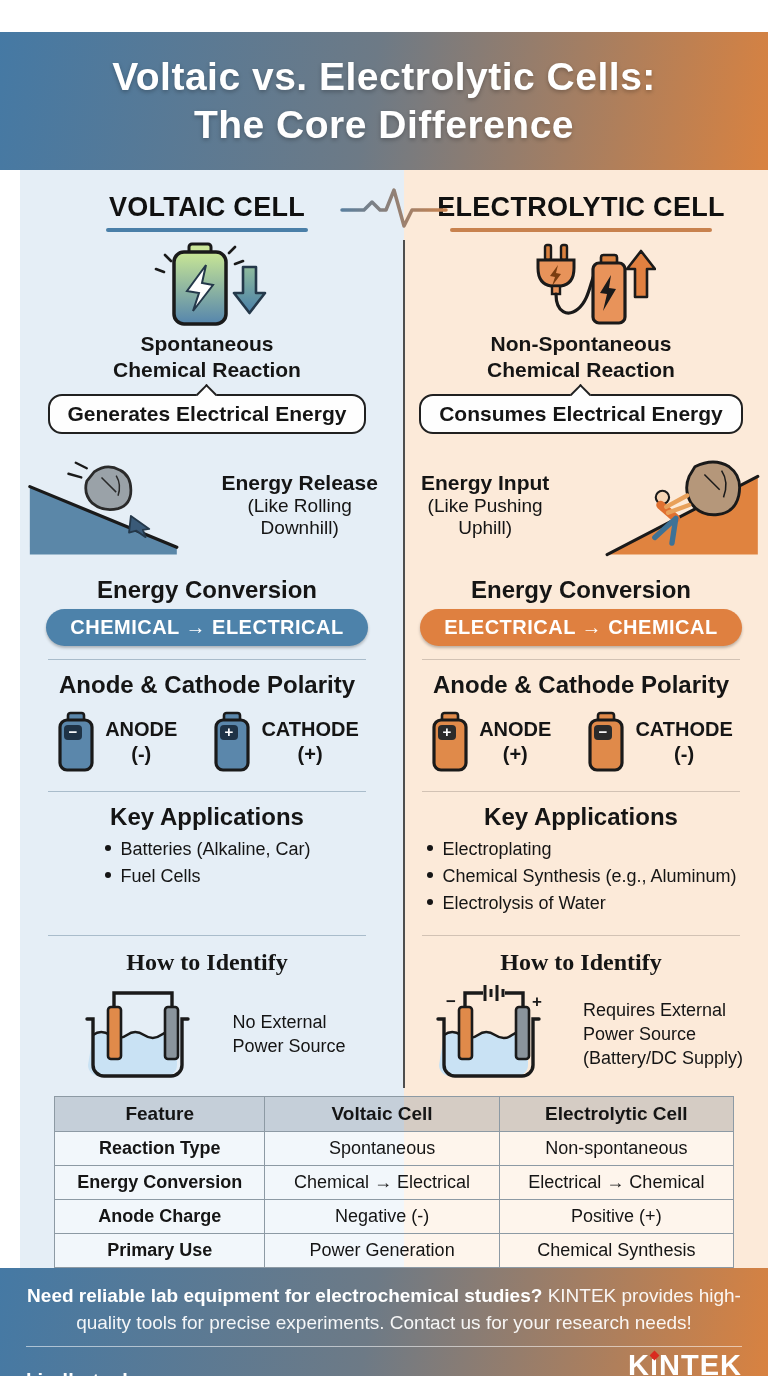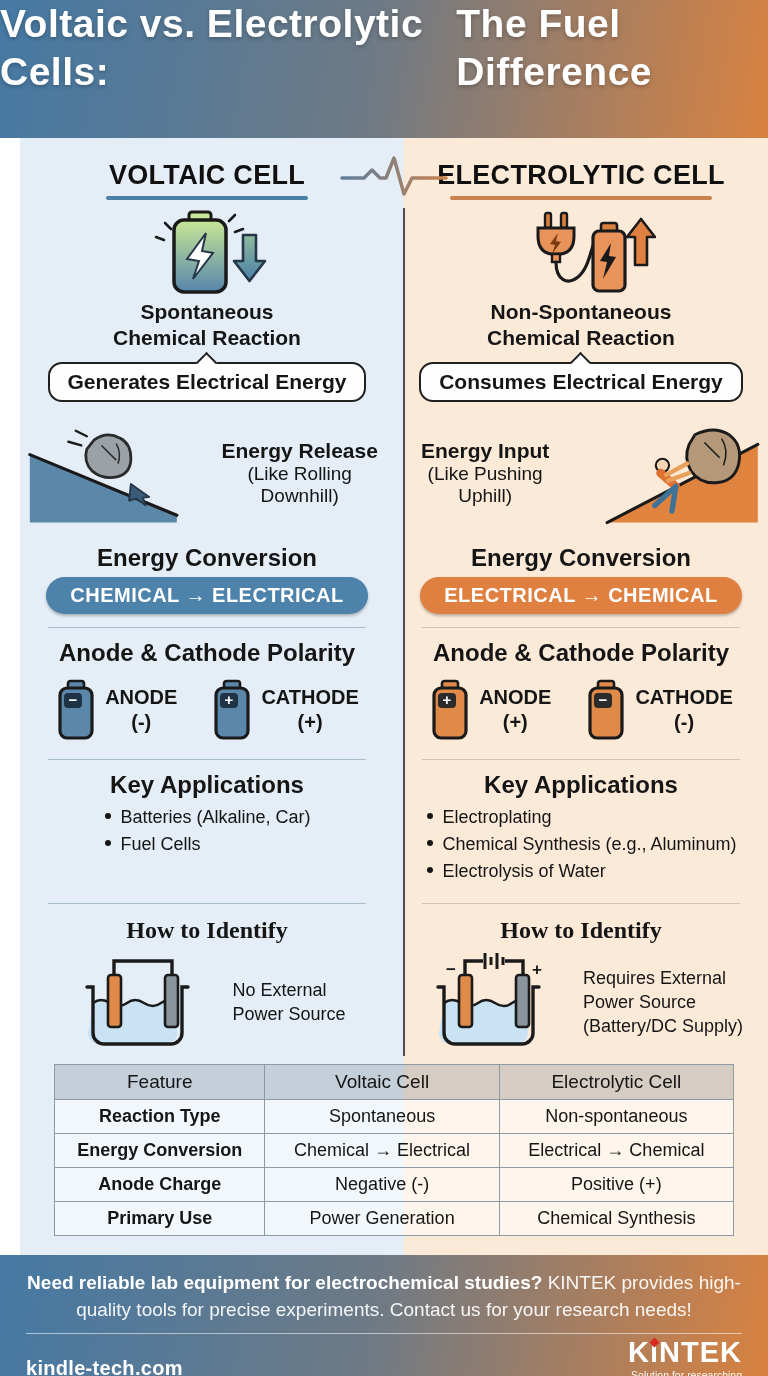--- a/index.html
+++ b/index.html
@@ -4,21 +4,21 @@
 <style>
   * { margin:0; padding:0; box-sizing:border-box; }
   html,body { width:768px; }
   body { font-family:"Liberation Sans", sans-serif; color:#151515; }
   .page { width:768px; height:1376px; overflow:hidden; display:flex; flex-direction:column; background:#fff; }
 
   
   .hdr {
     height:138px; flex:0 0 138px;
     background:linear-gradient(100deg,#4579a4 0%,#6d7a86 48%,#d98240 100%);
-    display:flex; flex-direction:row; align-items:flex-start; justify-content:center;
+    display:flex; flex-direction:column; align-items:center; justify-content:center;margin-top:32px;
   }
   .hdr .t {
     color:#fff; font-weight:800; font-size:39px; line-height:1.22; letter-spacing:.5px;
     text-shadow:0 2px 4px rgba(0,0,0,.25);
   }
 
   
   .main { position:relative; flex:1 1 auto;margin-left:20px; }
   .bg-left,.bg-right { position:absolute; top:0; bottom:0; width:384px; }
   .bg-left { left:0; background:#e5eef6; }
@@ -71,21 +71,21 @@
   .blk-apps li::before { content:""; position:absolute; left:2px; top:9px; width:6px; height:6px; border-radius:50%; background:#151515; }
 
   .blk-idhead { height:36px; font-size:24px; font-weight:800; display:flex; align-items:center; justify-content:center;font-family:Liberation Serif, serif; }
   .blk-beaker { height:108px; display:flex; align-items:center; justify-content:center; gap:14px; }
   .beaker-cap { text-align:left; font-size:18px; line-height:1.35; }
 
   
   .tbl-wrap { padding:8px 34px 0 34px; }
   table { width:100%; border-collapse:collapse; }
   th,td { border:1.5px solid #8d9aa4; text-align:center; padding:6px 4px; font-size:18px; }
-  th { background:rgba(122,135,148,.30); font-weight:400; font-size:19px; }
+  th { background:rgba(122,135,148,.30); font-weight:700; font-size:19px; }
   td { background:rgba(255,255,255,.50); }
   td.feat { font-weight:800; }
   col.c1 { width:31%; } col.c2 { width:34.5%; } col.c3 { width:34.5%; }
 
   
   .ftr {
     height:121px; flex:0 0 121px;
     background:linear-gradient(100deg,#4579a4 0%,#6d7a86 48%,#d98240 100%);
     color:#fff; padding:15px 26px 22px 26px;
   }
@@ -103,21 +103,21 @@
 
   svg text { font-family:"Liberation Sans", sans-serif; }
 </style>
 </head>
 <body>
 
 <div class="page">
 
   <div class="hdr">
     <div class="t">Voltaic vs. Electrolytic Cells:</div>
-    <div class="t">The Fuel Difference</div>
+    <div class="t">The Core Difference</div>
   </div>
 
   <div class="main">
     <div class="bg-left"></div>
     <div class="bg-right"></div>
 
     <div class="content">
 
       <div class="col-headers">
         <div class="col-head">

